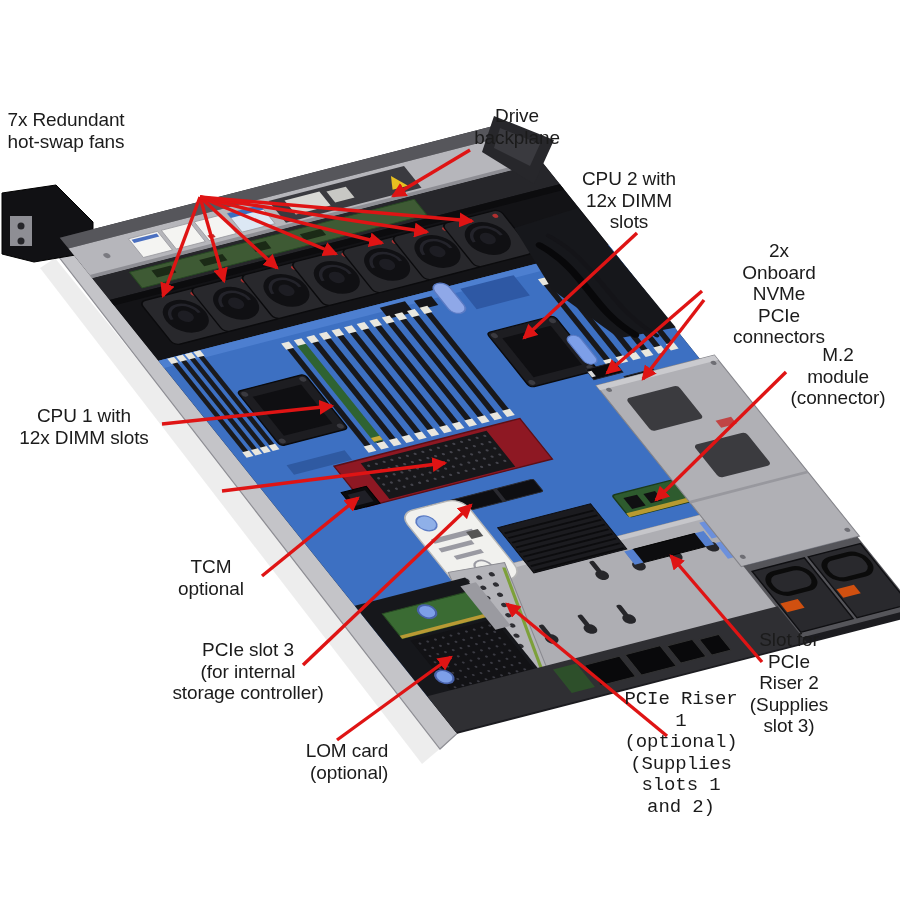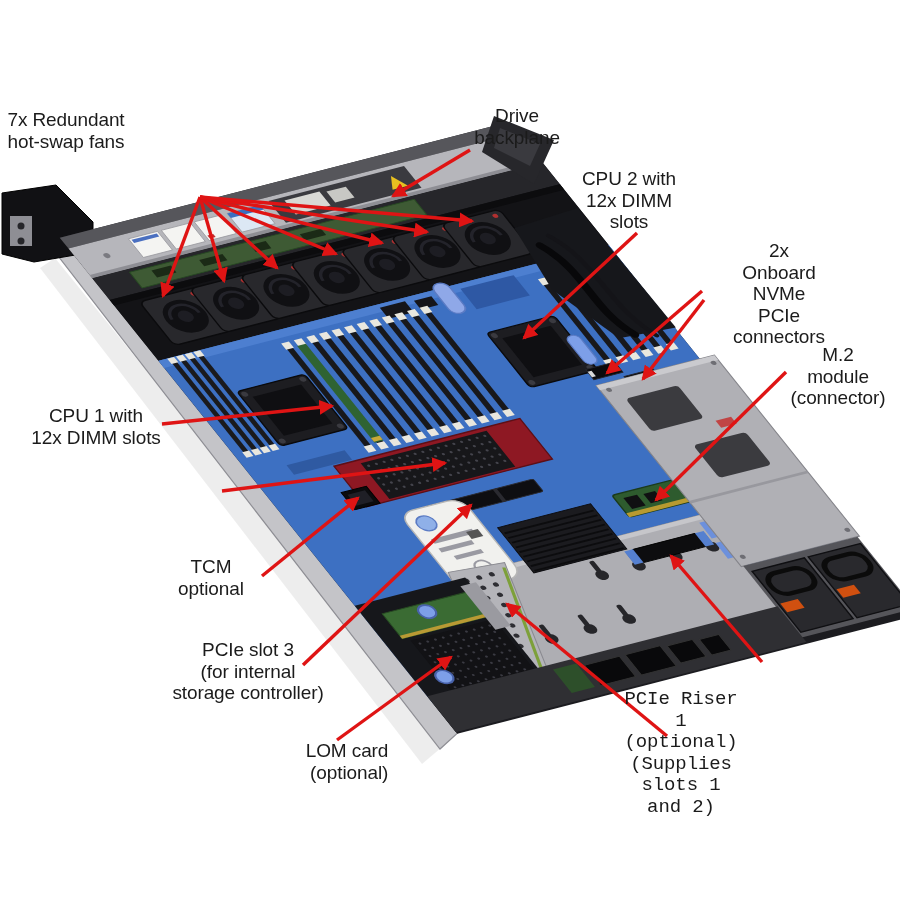--- a/index.html
+++ b/index.html
@@ -610,26 +610,28 @@
 hot-swap fans</div>
       <div class="callout-label" style="left: 517px; top: 126px;">Drive
 backplane</div>
       <div class="callout-label" style="left: 629px; top: 200px;">CPU 2 with
 12x DIMM slots</div>
       <div class="callout-label" style="left: 760px; top: 294px; margin-left: 19px;">2x Onboard
 NVMe PCIe
 connectors</div>
       <div class="callout-label" style="left: 838px; top: 376px;">M.2 module
 (connector)</div>
-      <div class="callout-label" style="left: 96px; top: 426px;">CPU 1 with
+      <div class="callout-label" style="left: 84px; top: 426px;">CPU 1 with
 12x DIMM slots</div>
       <div class="callout-label" style="left: 211px; top: 577px;">TCM
 optional</div>
       <div class="callout-label" style="left: 248px; top: 671px;">PCIe slot 3
 (for internal
 storage controller)</div>
       <div class="callout-label" style="left: 347px; top: 761px; text-align: right;">LOM card
 (optional)</div>
+      <div class="callout-label" style="left: 789px; top: 683px;">Slot for PCIe Riser 2
+(Supplies slot 3)</div>
       <div class="callout-label" style="left: 681px; top: 753px; font-family: Liberation Mono, monospace;">PCIe Riser 1 (optional)
 (Supplies slots 1 and 2)</div>
     </div>
 
 </div>
 
 </body></html>

